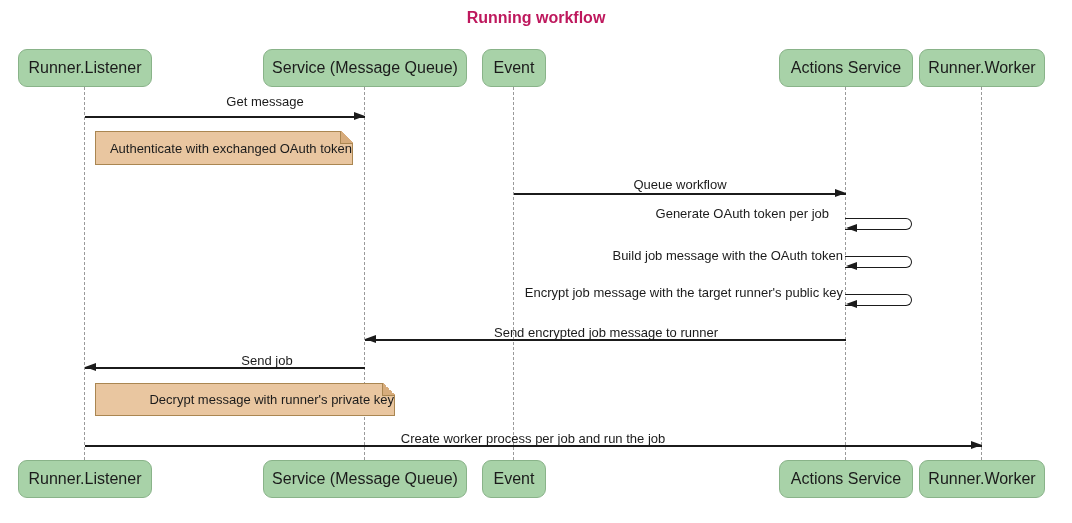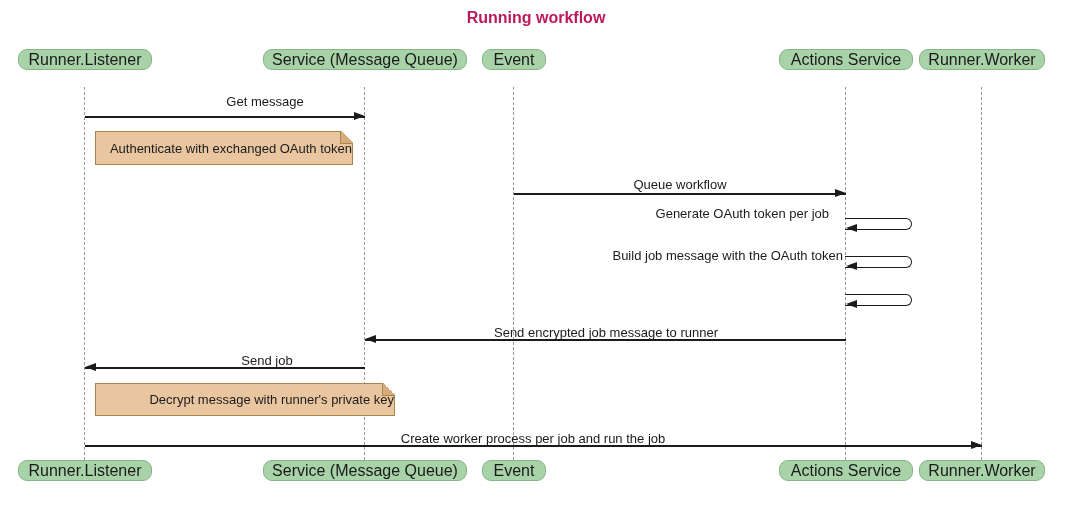--- a/index.html
+++ b/index.html
@@ -5,21 +5,21 @@
   html,body{margin:0;padding:0;background:#ffffff;}
   .diagram{
     position:relative;width:1072px;height:523px;background:#ffffff;
     font-family:"Liberation Sans","DejaVu Sans",sans-serif;color:#1b1b1b;overflow:hidden;
   }
   .title{
     position:absolute;left:0;top:9px;width:100%;text-align:center;
     font-size:16px;font-weight:bold;color:#be185d;
   }
   .actor-box{
-    position:absolute;height:21px;background:#a8d2a8;border:1px solid #89b389;
+    position:absolute;height:38px;background:#a8d2a8;border:1px solid #89b389;
     border-radius:9px;display:flex;align-items:center;justify-content:center;
     font-size:16px;color:#1b1b1b;box-sizing:border-box;white-space:nowrap;
   }
   .lifeline{
     position:absolute;top:87px;height:373px;width:0;border-left:1px dashed #9a9a9a;
   }
   .msg-line{position:absolute;height:1.5px;background:#1b1b1b;}
   .msg-label{
     position:absolute;font-size:13px;line-height:14px;white-space:nowrap;
     transform:translateX(-50%);color:#1b1b1b;
@@ -85,20 +85,21 @@
   <div class="arrow-r" style="left:835px;top:189px;"></div>
 
   <div class="self-label" style="right:243px;top:207px;">Generate OAuth token per job</div>
   <div class="selfloop" style="left:845px;top:218px;"></div>
   <div class="arrow-l" style="left:846px;top:224px;"></div>
 
   <div class="self-label" style="right:229px;top:249px;">Build job message with the OAuth token</div>
   <div class="selfloop" style="left:845px;top:256px;"></div>
   <div class="arrow-l" style="left:846px;top:262px;"></div>
 
+  <div class="self-label" style="right:229px;top:286px;">Encrypt job message with the target runner's public key</div>
   <div class="selfloop" style="left:845px;top:294px;"></div>
   <div class="arrow-l" style="left:846px;top:300px;"></div>
 
   <div class="msg-label" style="left:606px;top:326px;">Send encrypted job message to runner</div>
   <div class="msg-line" style="left:365px;top:339px;width:481px;"></div>
   <div class="arrow-l" style="left:365px;top:335px;"></div>
 
   <div class="msg-label" style="left:233px;top:354px;margin-left:34px;">Send job</div>
   <div class="msg-line" style="left:85px;top:367px;width:280px;"></div>
   <div class="arrow-l" style="left:85px;top:363px;"></div>

